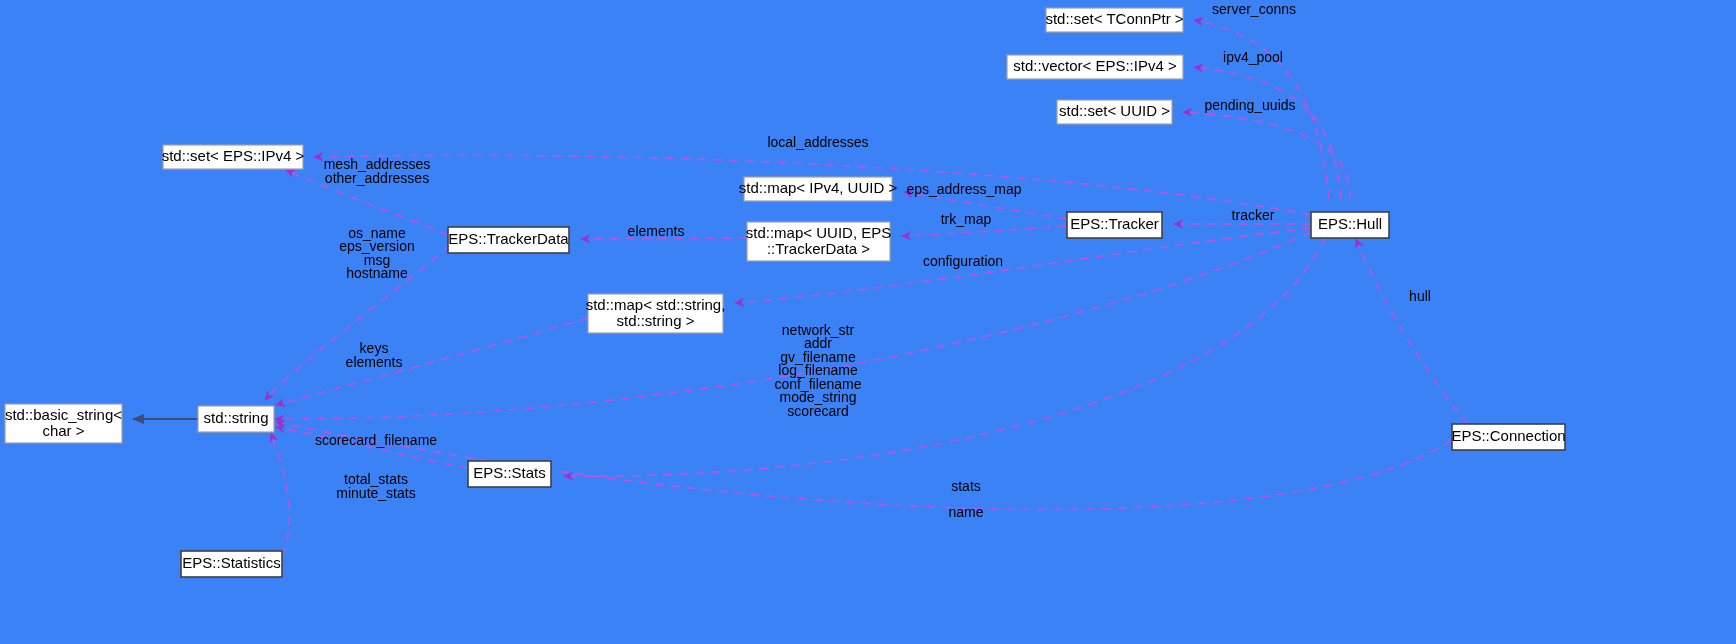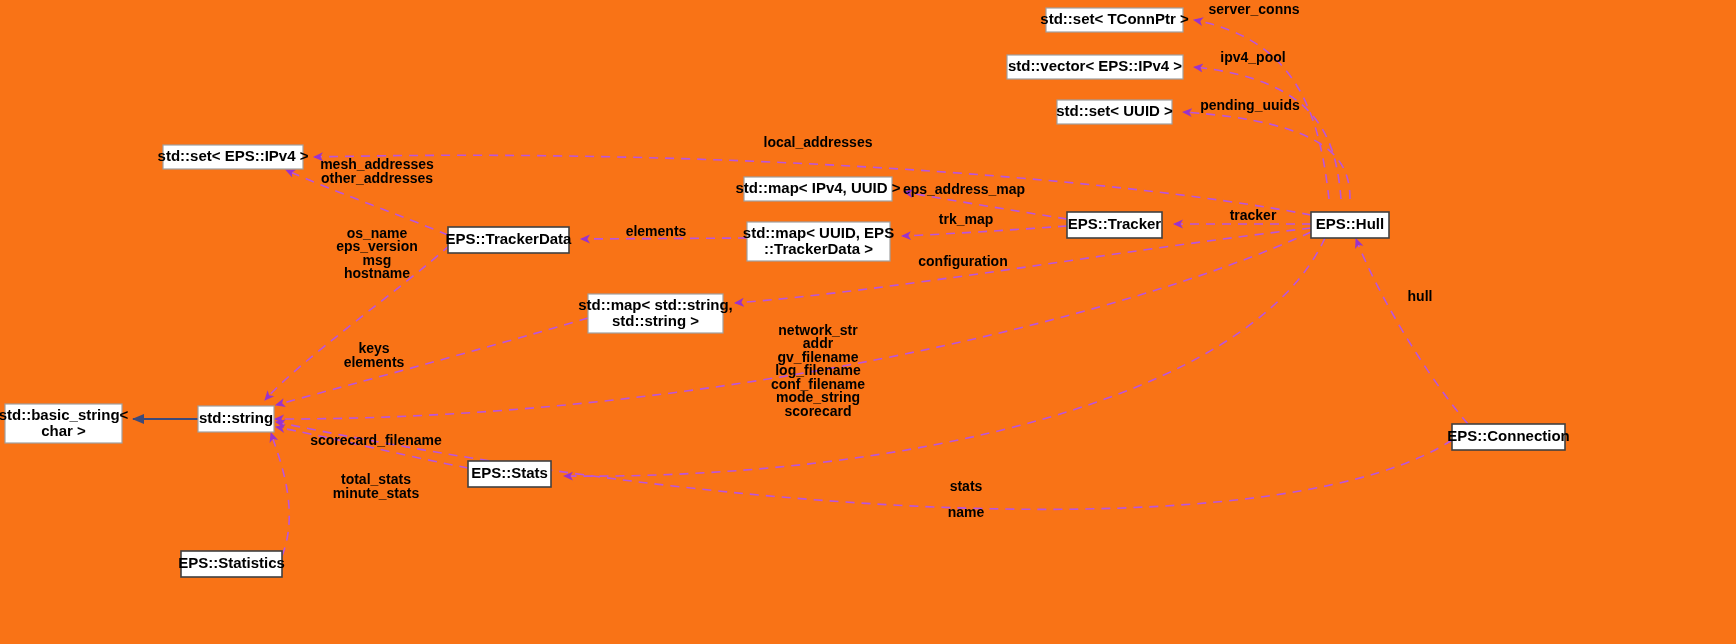--- a/index.html
+++ b/index.html
@@ -7,23 +7,22 @@
     padding: 0;
     background: #ffffff;
   }
   body {
     font-family: "Liberation Sans", sans-serif;
   }
   #diagram-root {
     position: relative;
     width: 1736px;
     height: 644px;
-    background: #f97316;
+    background: #3b82f6;
     overflow: hidden;
-    font-weight: bold;
   }
   svg.graph {
     position: absolute;
     left: 0;
     top: 0;
     width: 1736px;
     height: 644px;
     display: block;
   }
   .node-box rect {

